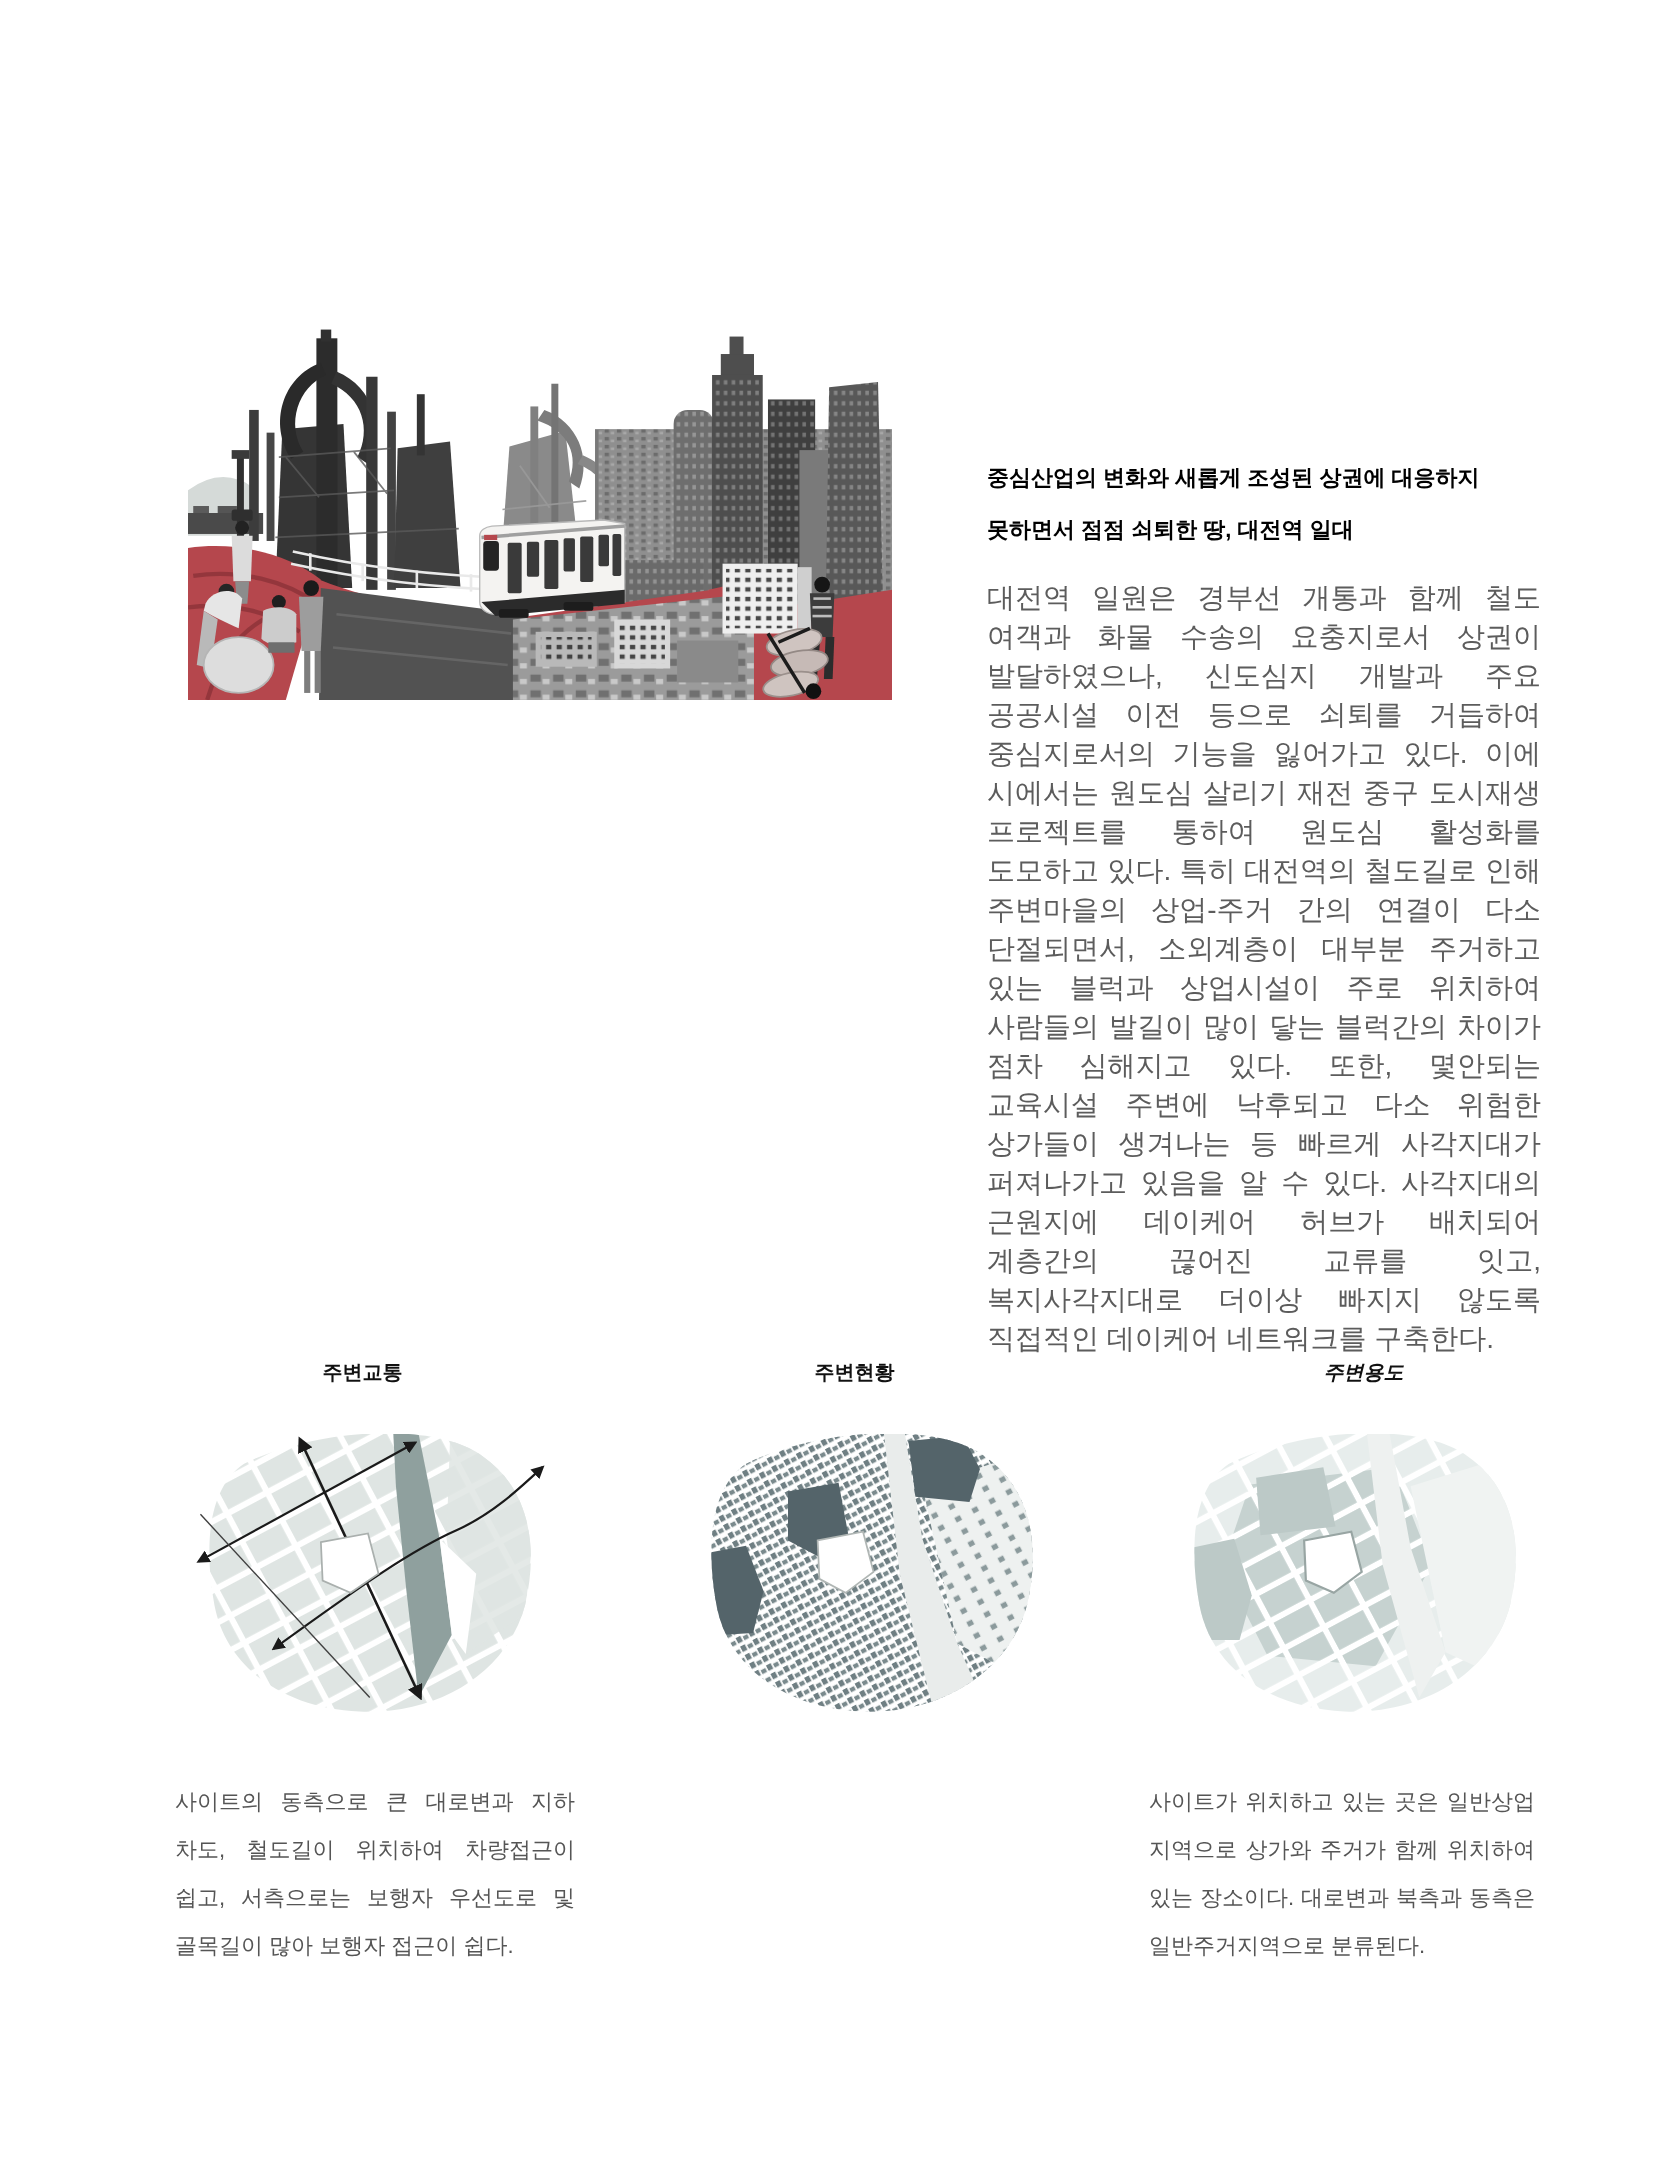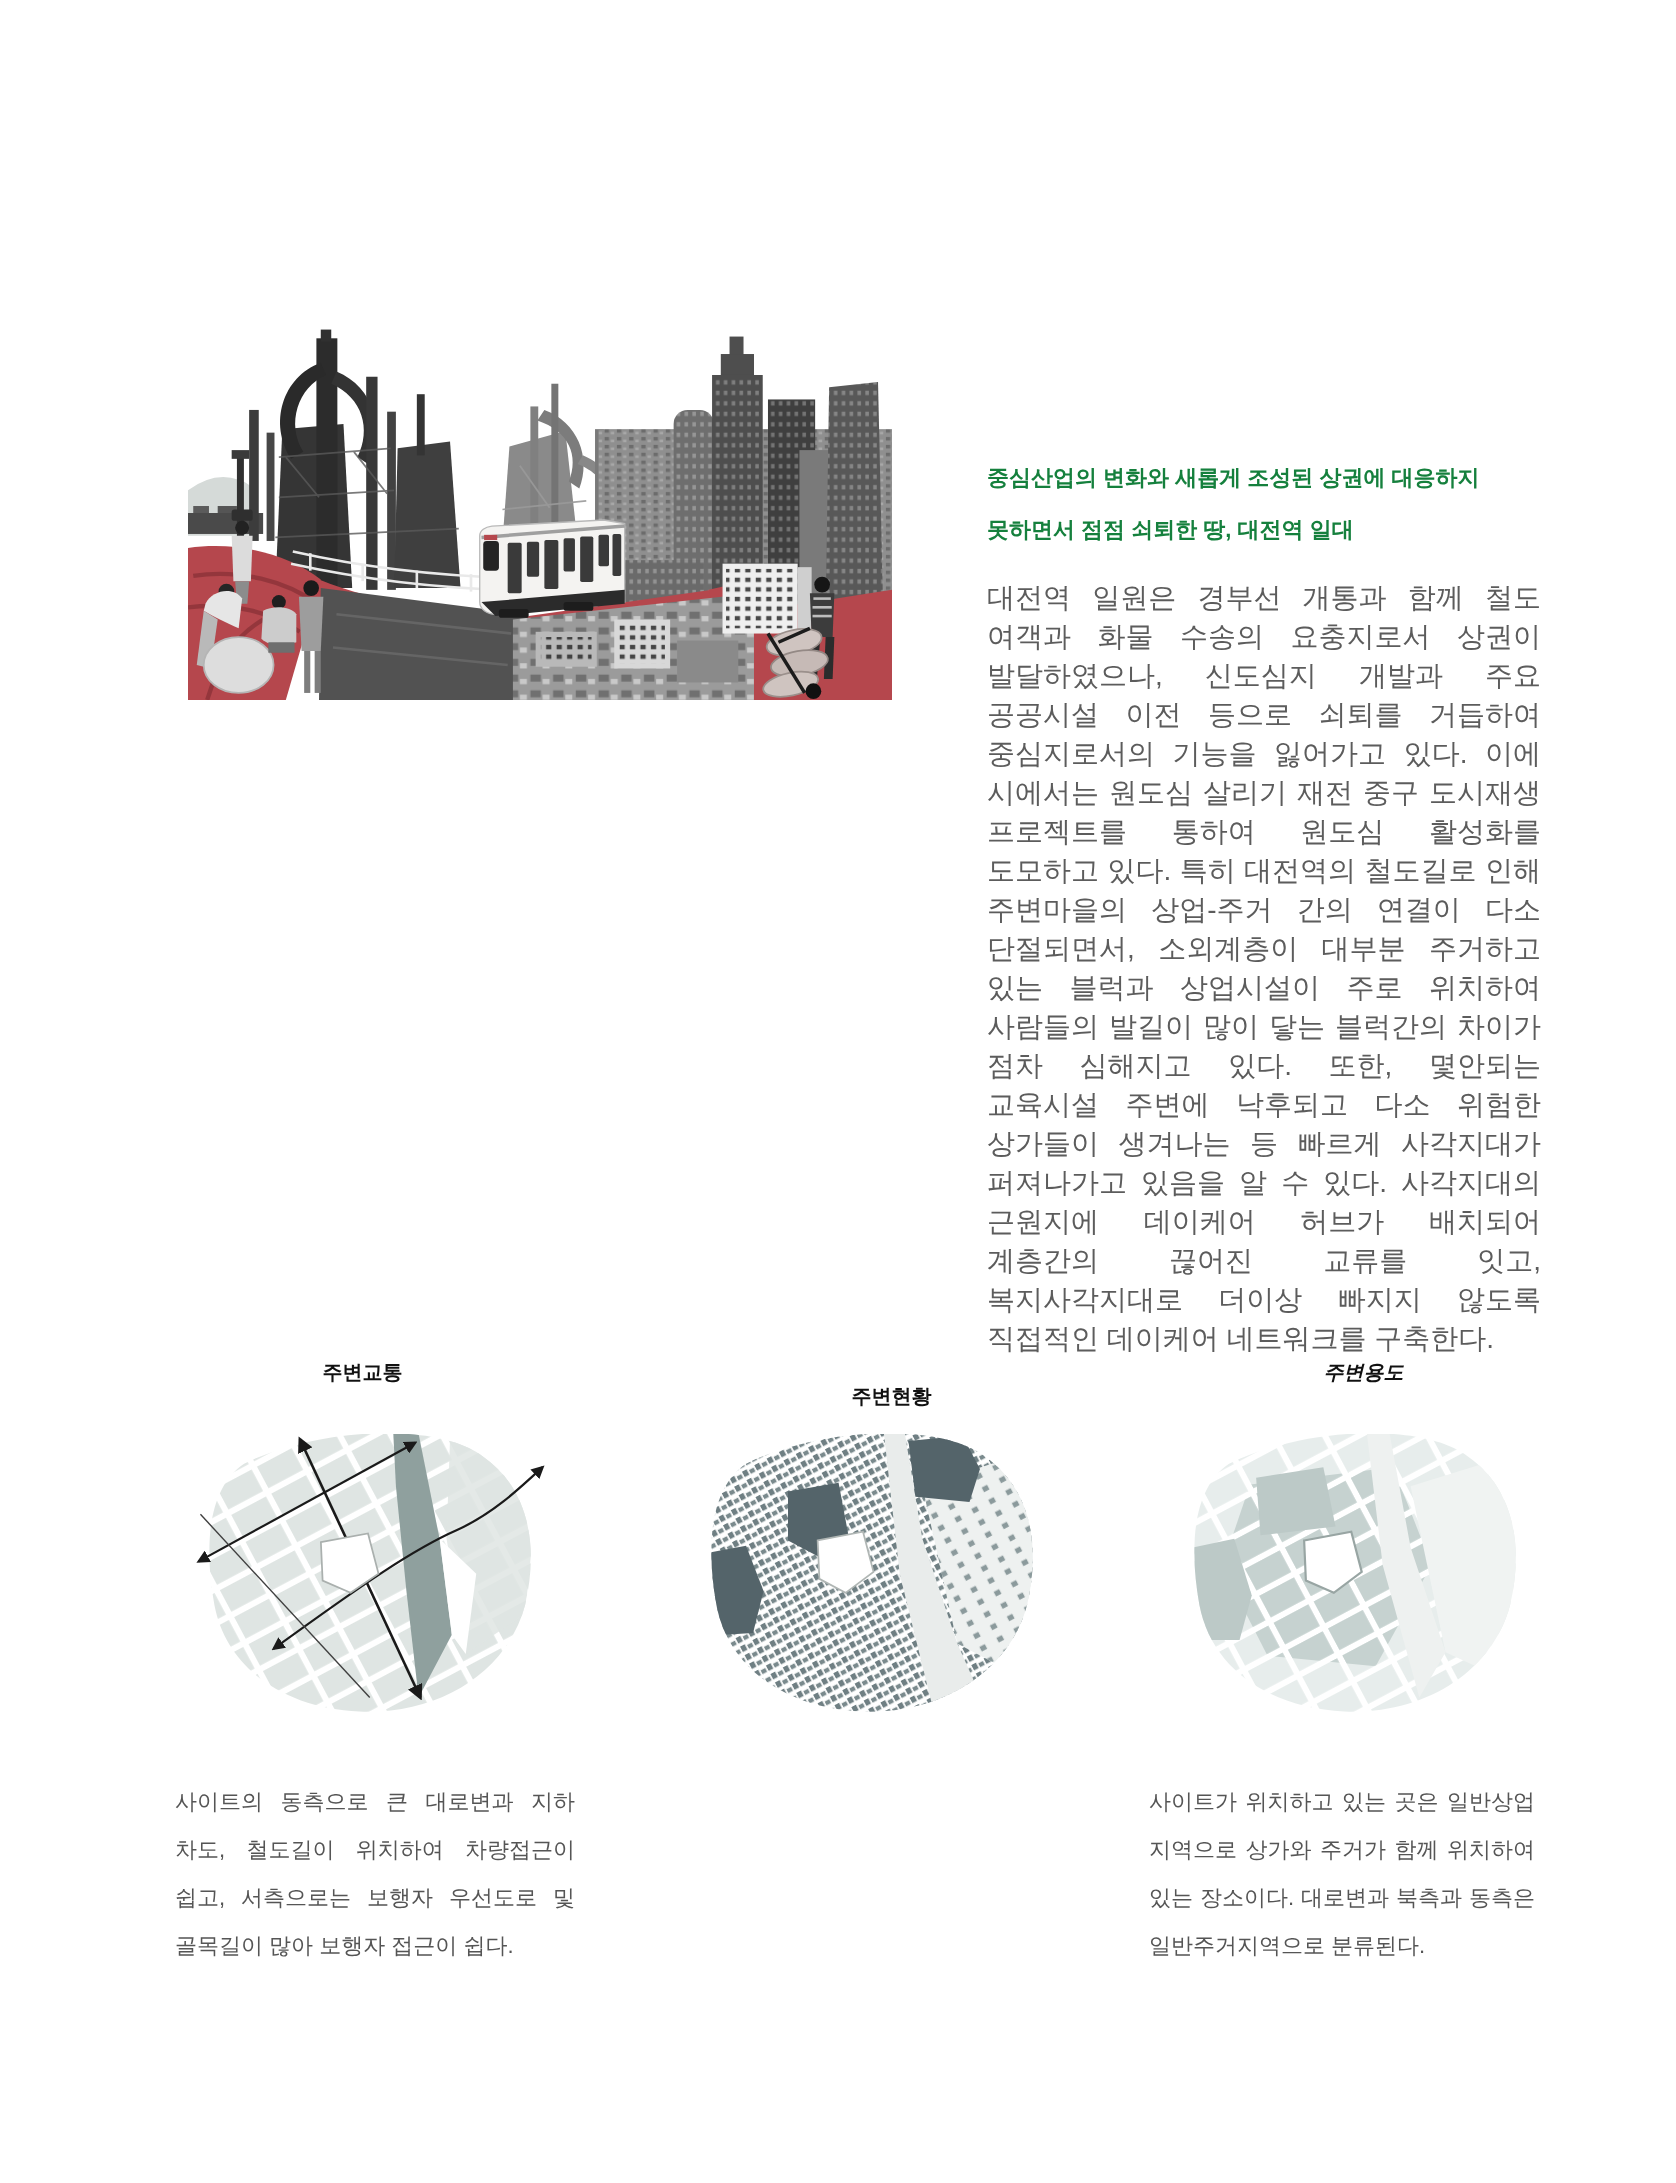--- a/index.html
+++ b/index.html
@@ -5,30 +5,30 @@
   html,body{margin:0;padding:0;background:#ffffff;}
   .page{position:relative;width:1677px;height:2184px;background:#ffffff;overflow:hidden;
         font-family:"Liberation Sans","DejaVu Sans",sans-serif;color:#1a1a1a;}
   .abs{position:absolute;}
   
   .collage{left:188px;top:326px;width:704px;height:374px;}
   .page-title{left:987px;top:325px;width:576px;margin:0;
       font-family:"DejaVu Serif","Liberation Serif",serif;font-weight:bold;
       font-size:38px;letter-spacing:1.7px;color:#111;}
   .subtitle{left:987px;top:452px;width:566px;margin:0;
-      font-size:22px;font-weight:bold;color:#15803d;line-height:52px;
+      font-size:22px;font-weight:bold;color:#000000;line-height:52px;
       word-break:keep-all;}
   .intro-body{left:987px;top:578px;width:554px;margin:0;
       font-size:28px;color:#5c5c5c;line-height:39px;
       text-align:justify;word-break:keep-all;}
   
   .map-label{top:1359px;width:367px;margin:0;text-align:center;
       font-size:20px;font-weight:bold;color:#111;}
   .map-label.m1{left:179px;}
-  .map-label.m2{left:708px;margin-top:24px;}
+  .map-label.m2{left:671px;}
   .map-label.m3{left:1180px;font-style:italic;}
   .map-svg{top:1434px;width:367px;height:288px;}
   .map-svg.m1{left:188px;}
   .map-svg.m2{left:690px;}
   .map-svg.m3{left:1173px;}
   .caption{top:1778px;margin:0;font-size:22px;color:#555;line-height:48px;
       text-align:justify;word-break:keep-all;}
   .caption.c1{left:175px;width:400px;}
   .caption.c2{left:655px;width:417px;}
   .caption.c3{left:1149px;width:386px;}

